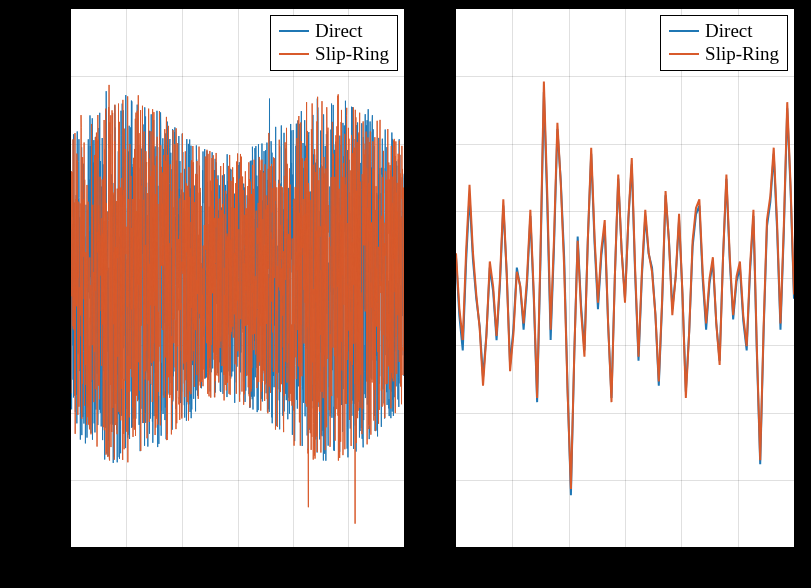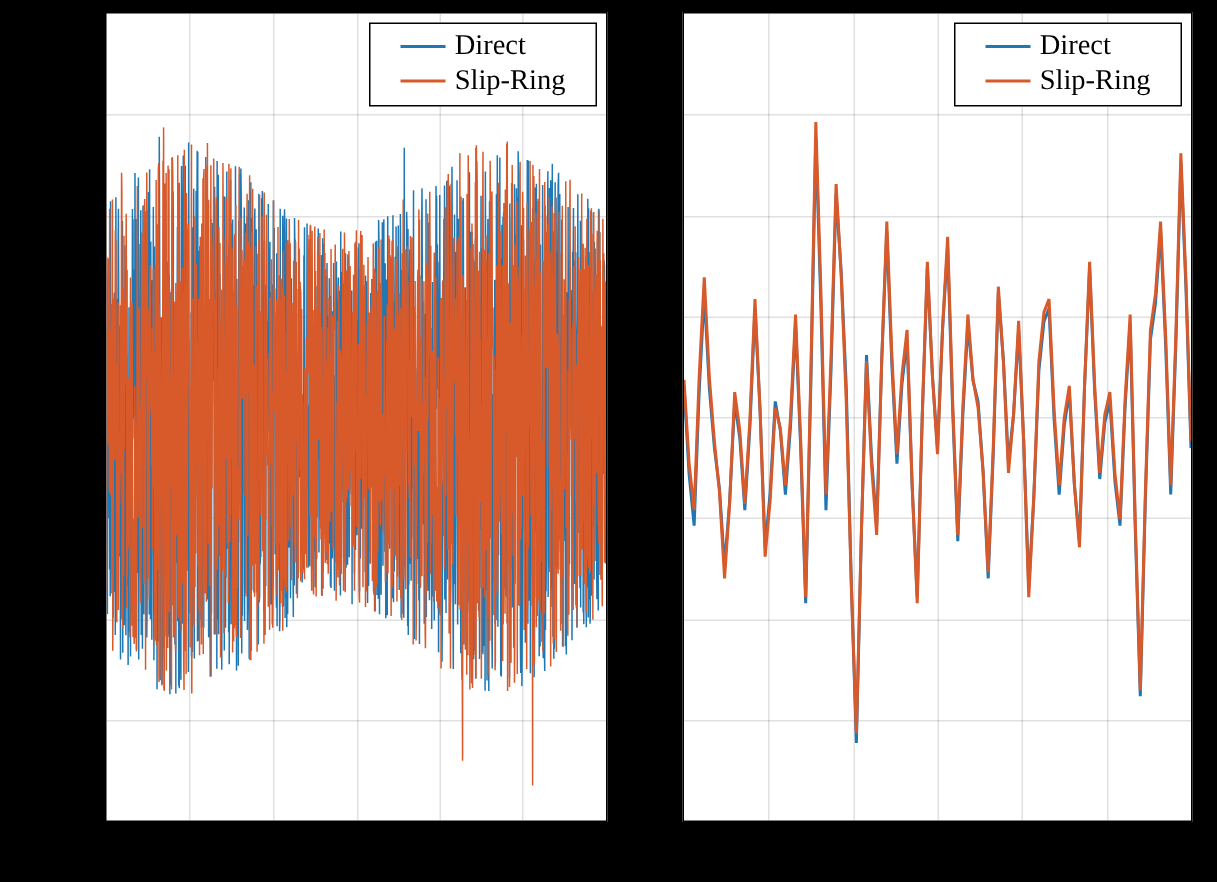--- a/index.html
+++ b/index.html
@@ -49,21 +49,21 @@
     position: absolute;
     left: 0;
     right: 0;
     height: 1px;
     background: rgba(0,0,0,0.12);
   }
   .legend {
     position: absolute;
     background: #fff;
     border: 1px solid #000;
-    padding: 4px 20px;
+    padding: 4px 8px;
     font-size: 19px;
     z-index: 10;
   }
   .legend-left {
     right: 6px;
     top: 6px;
   }
   .legend-right {
     right: 6px;
     top: 6px;

